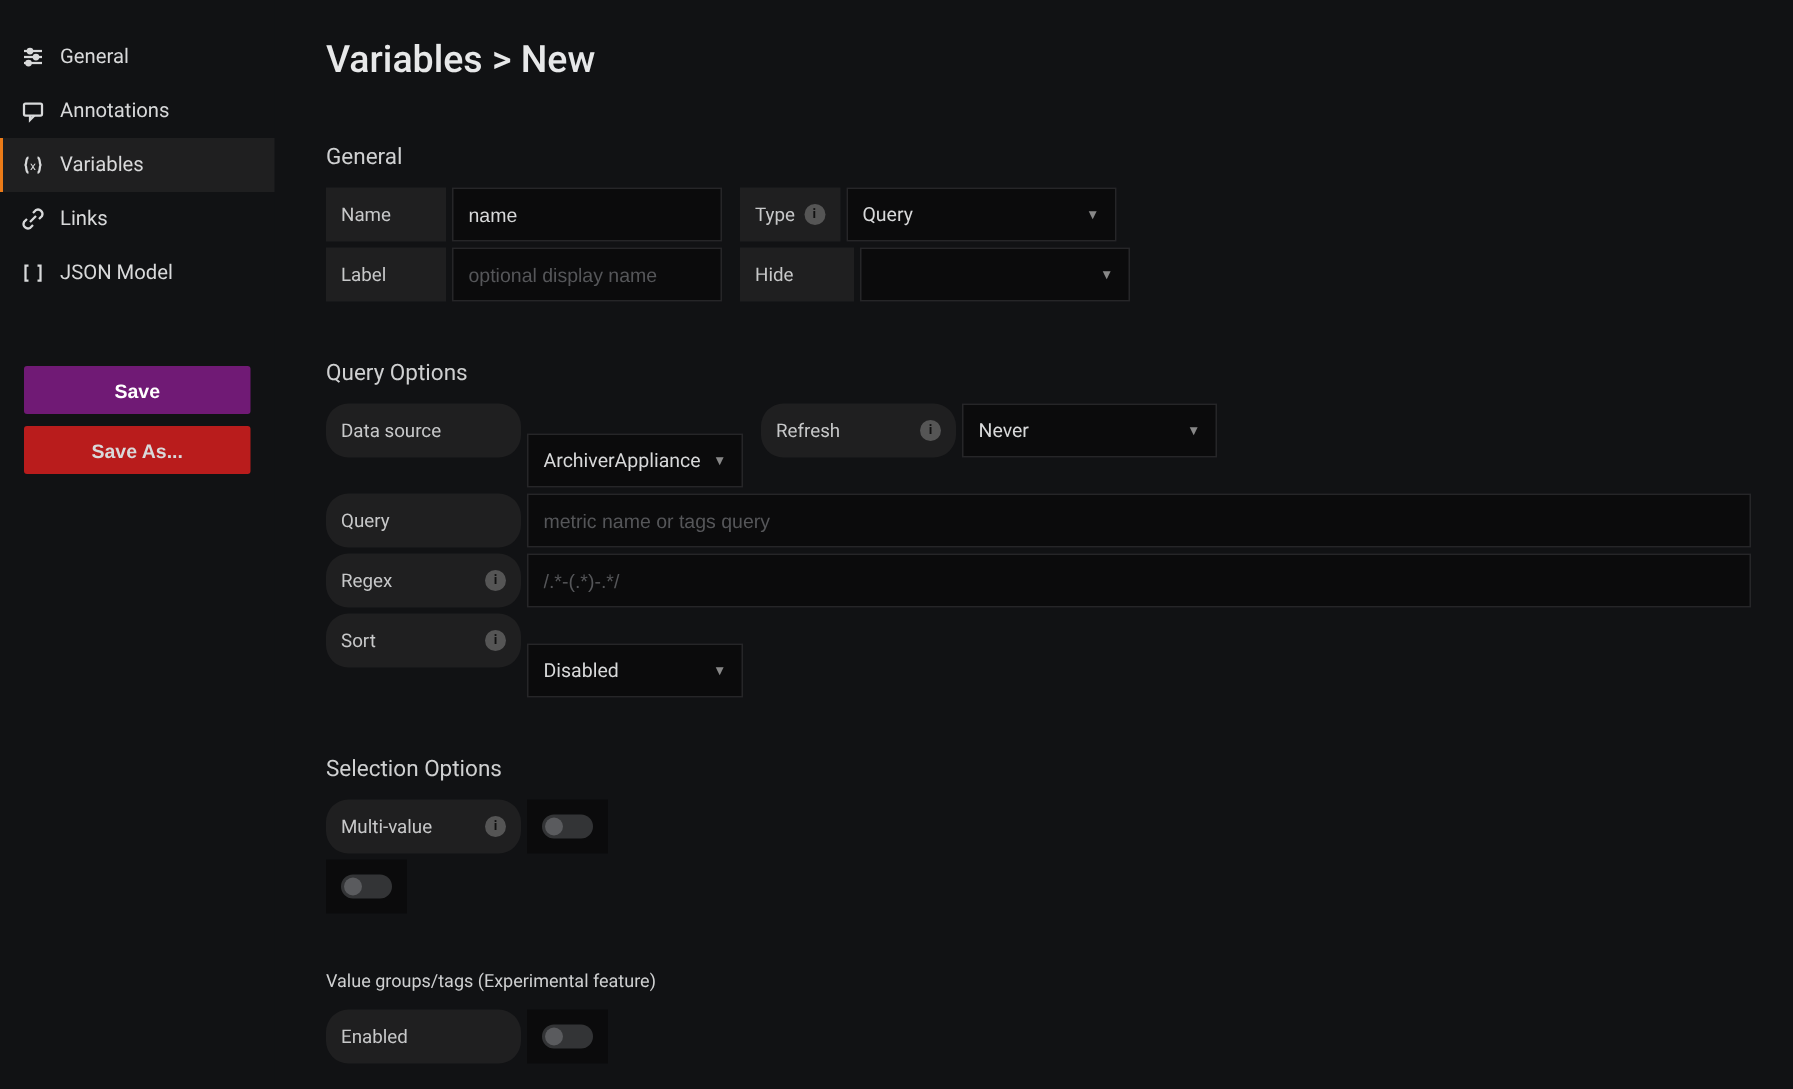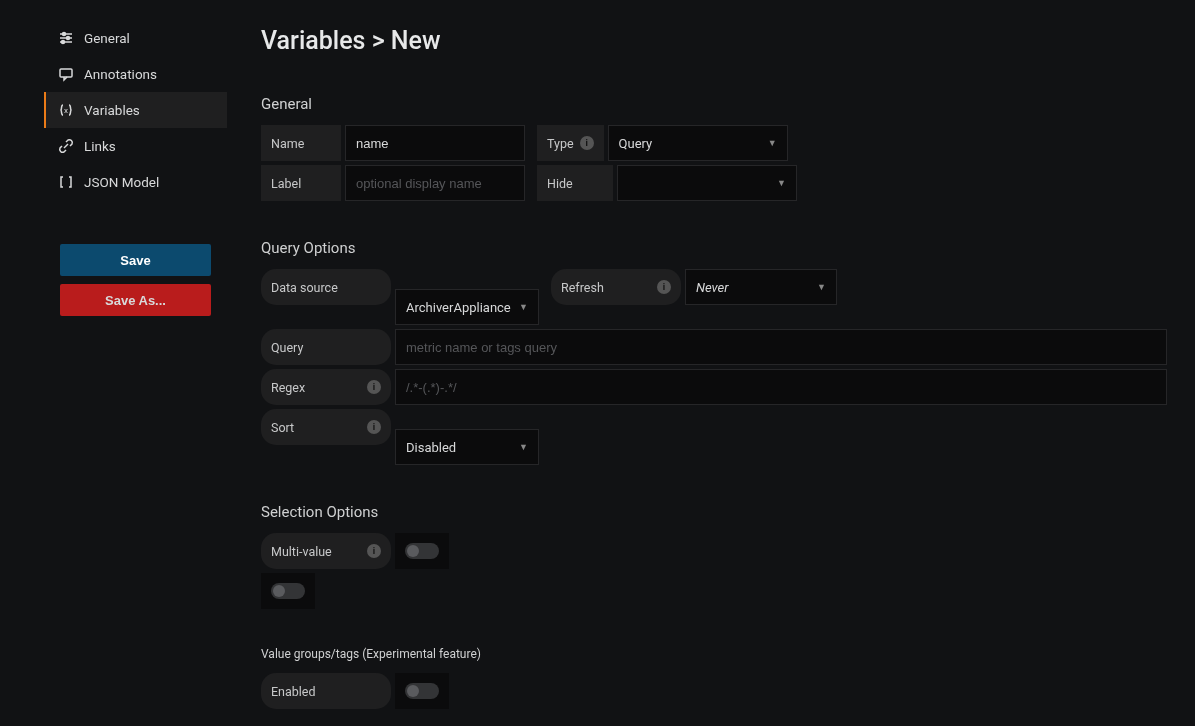--- a/index.html
+++ b/index.html
@@ -5,21 +5,21 @@
 * { box-sizing: border-box; margin: 0; padding: 0; }
 body {
   background: #111214;
   color: #d8d9da;
   font-family: -apple-system, BlinkMacSystemFont, "Segoe UI", Roboto, Helvetica, Arial, sans-serif;
   font-size: 13px;
   width: 1195px;
   height: 726px;
   overflow: hidden;
 }
-.layout { display: flex; height: 100%; padding-left: 44px; }
+.layout { display: flex; height: 100%; }
 .sidebar {
   width: 183px;
   background: #111214;
   padding: 20px 0 0 0;
   flex-shrink: 0;
 }
 .nav-item {
   display: flex;
   align-items: center;
   padding: 10px 14px 10px 14px;
@@ -41,21 +41,21 @@
   justify-content: center;
   height: 32px;
   border-radius: 2px;
   font-weight: 600;
   font-size: 13px;
   cursor: pointer;
   border: none;
   width: 100%;
   margin-bottom: 8px;
 }
-.btn-success { background: #0c4a6e; color: #fff; }
+.btn-success { background: #701a75; color: #fff; }
 .btn-secondary { background: #b91c1c; color: #d8d9da; }
 .btn-add { width: auto; padding: 0 18px; display: inline-flex; }
 .main {
   flex: 1;
   padding: 26px 28px 30px 34px;
   overflow-y: auto;
 }
 .page-title { font-size: 25px; font-weight: 500; color: #e7e8e9; margin-bottom: 40px; }
 .section-title { font-size: 15px; color: #cfd0d1; margin-bottom: 12px; font-weight: 400; }
 .section-title-lg { font-size: 12px; }
@@ -92,21 +92,21 @@
   padding: 0 10px;
   color: #d8d9da;
   font-size: 13px;
   display: flex;
   align-items: center;
   justify-content: space-between;
   cursor: pointer;
 }
 .form-select.w180 { width: 180px; }
 .form-select.w150 { width: 144px; margin-top: 20px; }
-.form-select.w170 { width: 152px; font-style: italic; }
+.form-select.w170 { width: 170px; }
 .caret { font-size: 9px; color: #888; }
 .info-icon {
   width: 14px; height: 14px; border-radius: 50%;
   background: #555; color: #111; font-size: 9px; font-weight: 700;
   display: inline-flex; align-items: center; justify-content: center;
   margin-left: auto;
 }
 .toggle-wrap {
   background: #0b0b0c;
   height: 36px; width: 54px;

